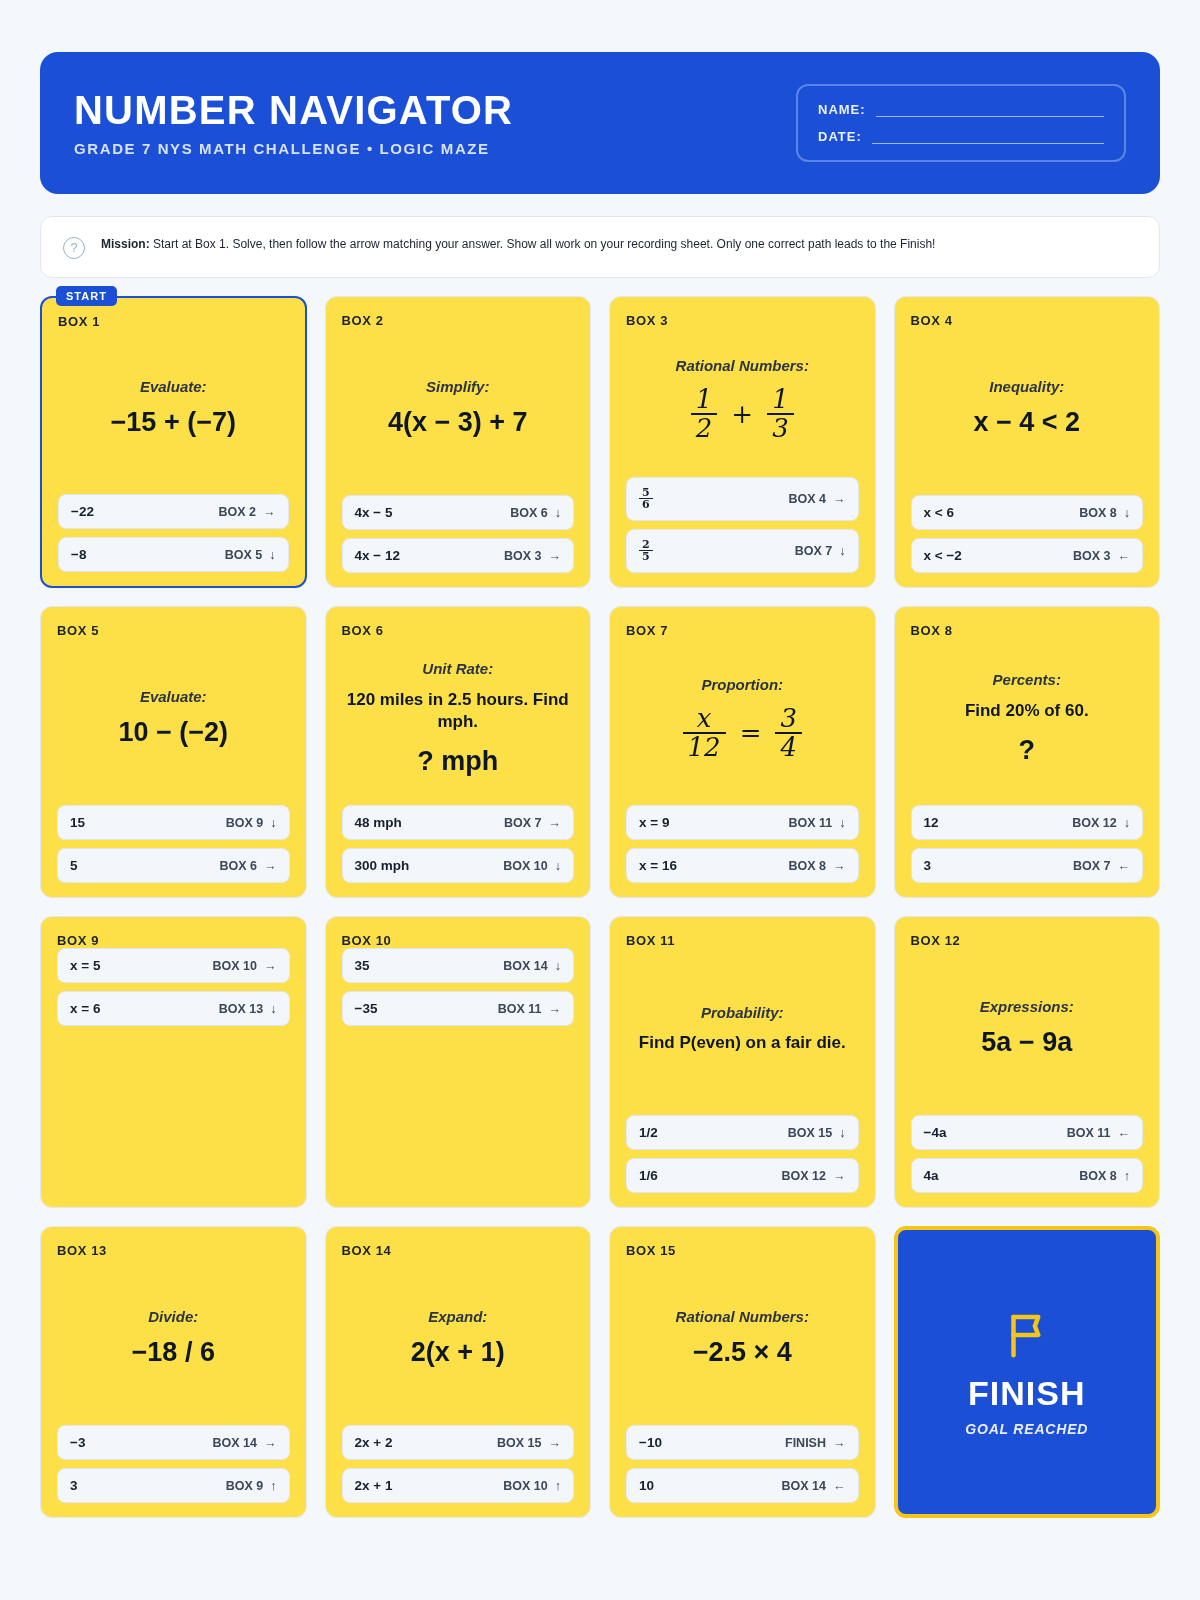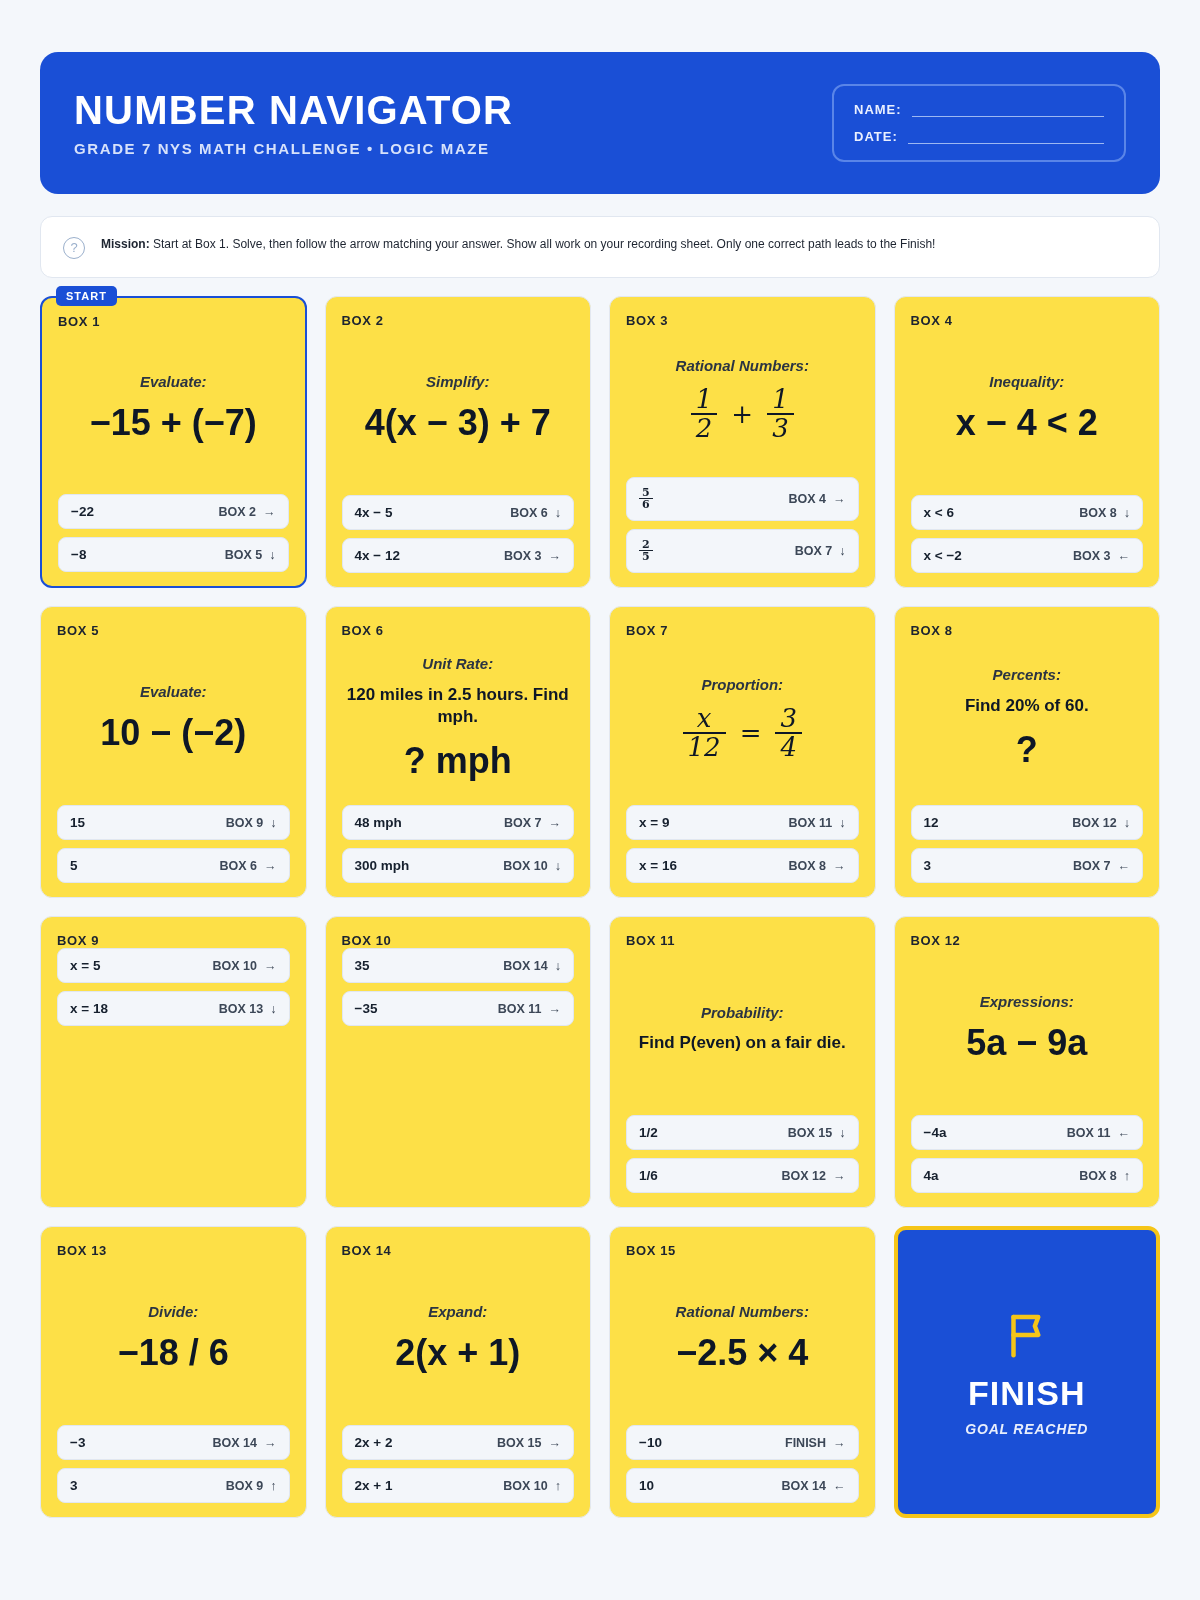--- a/index.html
+++ b/index.html
@@ -37,21 +37,21 @@
     font-size: 15px;
     font-weight: bold;
     letter-spacing: 1.6px;
     color: #d7e2fb;
     margin: 0;
   }
   .namebox {
     border: 2px solid #5a85e8;
     border-radius: 12px;
     padding: 16px 20px;
-    width: 294px;
+    width: 330px;
     display: flex;
     flex-direction: column;
     gap: 12px;
   }
   .field-row {
     display: flex;
     align-items: flex-end;
     gap: 10px;
     font-size: 13px;
     font-weight: bold;
@@ -140,21 +140,21 @@
     padding: 4px 0 10px 0;
   }
   .prompt {
     font-size: 15px;
     font-style: italic;
     font-weight: bold;
     color: #2b3442;
     text-align: center;
   }
   .expr {
-    font-size: 36px;
+    font-size: 27px;
     font-weight: bold;
     color: #0e1726;
     text-align: center;
     line-height: 1.15;
   }
   .expr.small { font-size: 17px; }
   .expr.words {
     font-size: 17px;
     line-height: 1.3;
   }
@@ -487,21 +487,21 @@
         <div class="box-label">BOX 9</div>
         <div class="answers">
           <div class="answer">
             <span class="ans-val">x = 5</span>
             <span class="target">
               <span>BOX 10</span>
               <span>→</span>
             </span>
           </div>
           <div class="answer">
-            <span class="ans-val">x = 18</span>
+            <span class="ans-val">x = 6</span>
             <span class="target">
               <span>BOX 13</span>
               <span>↓</span>
             </span>
           </div>
         </div>
       </div>
       <div class="card">
         <div class="box-label">BOX 10</div>
         <div class="answers">

